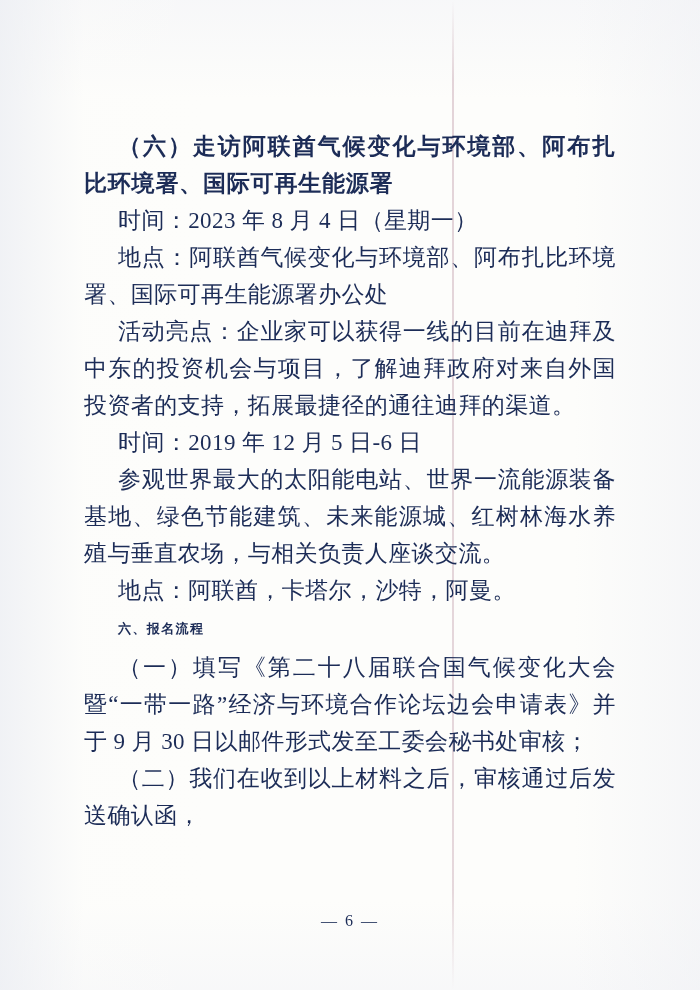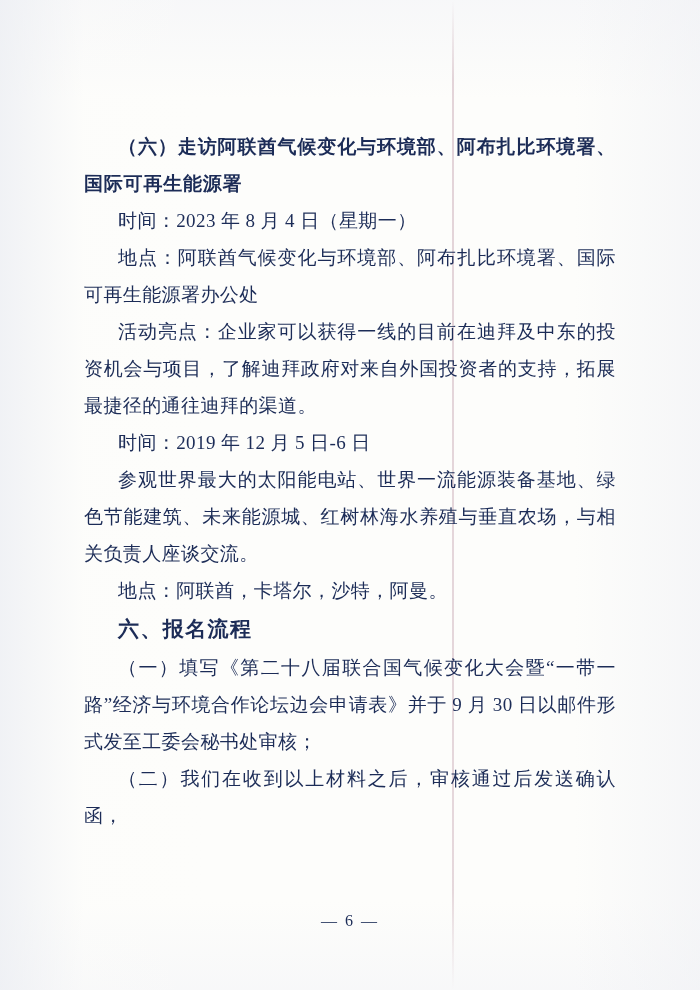--- a/index.html
+++ b/index.html
@@ -43,40 +43,40 @@
     pointer-events: none;
   }
   .content {
     position: absolute;
     left: 84px;
     top: 128px;
     width: 532px;
     color: #1b2a55;
   }
   .para {
-    font-size: 19px;
+    font-size: 23px;
     line-height: 37px;
     letter-spacing: 0.4px;
     text-align: justify;
     margin: 0;
     color: #1c2c57;
   }
   .para.heading {
     font-weight: bold;
     letter-spacing: 0.8px;
   }
   .indent2 {
     text-indent: 34px;
   }
   .hang-body {
     text-indent: 34px;
   }
   .section-head {
     font-weight: bold;
-    font-size: 21px;
+    font-size: 13px;
     letter-spacing: 1.4px;
     text-indent: 34px;
     line-height: 40px;
     margin: 0;
     color: #1c2c57;
   }
   .footer {
     position: absolute;
     left: 0;
     right: 0;

